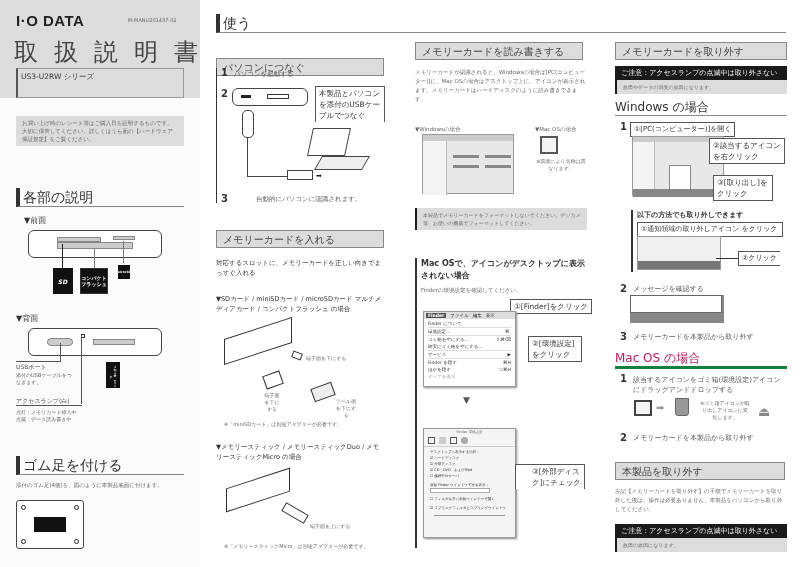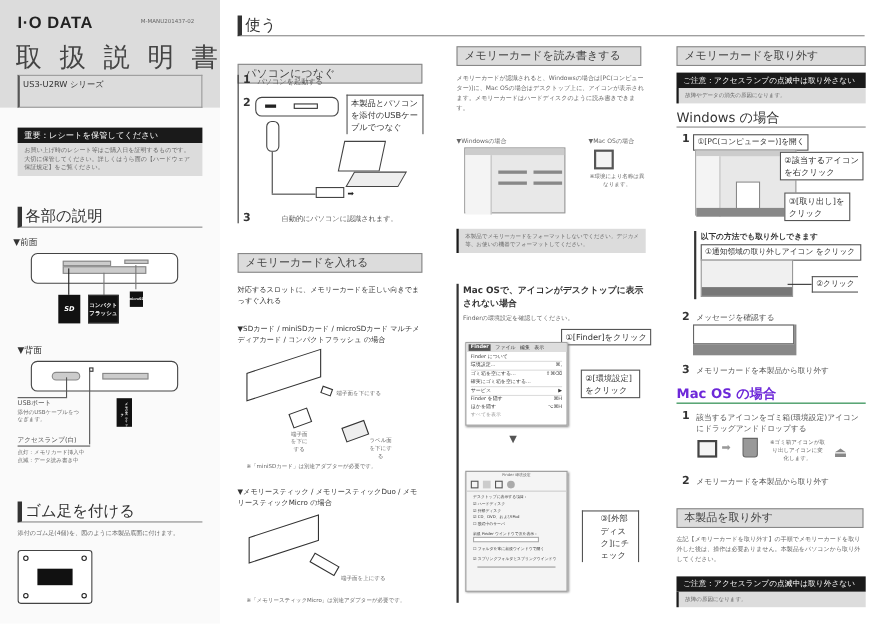--- a/index.html
+++ b/index.html
@@ -35,26 +35,25 @@
 <div class="abs col1bg"></div>
 <div class="abs col1bg2"></div>
 <div class="abs logo">I·O DATA</div>
 <div class="abs docno">M-MANU201437-02</div>
 <div class="abs maintitle">取扱説明書</div>
 <div class="abs prodbox">
   <div class="prodline">US3-U2RW シリーズ</div>
 </div>
 
 <div class="abs" style="left:16px;top:116px;width:168px;">
-  <div class="darkhead">重要：レシートを保管してください</div>
   <div class="graynote">お買い上げ時のレシート等はご購入日を証明するものです。大切に保管してください。詳しくはうら面の【ハードウェア保証規定】をご覧ください。</div>
 </div>
 
 <div class="abs sec-h" style="left:16px;top:188px;width:168px;">各部の説明</div>
-<div class="abs txt7" style="left:12px;top:216px;font-size:8px;">▼前面</div>
+<div class="abs txt7" style="left:24px;top:216px;font-size:8px;">▼前面</div>
 <div class="abs device" style="left:28px;top:230px;width:134px;height:28px;">
   <div class="abs slot" style="left:28px;top:6px;width:44px;height:5px;"></div>
   <div class="abs slot" style="left:28px;top:11px;width:76px;height:7px;"></div>
   <div class="abs slot" style="left:84px;top:5px;width:22px;height:4px;"></div>
 </div>
 <div class="abs" style="left:62px;top:244px;width:1px;height:24px;background:#222;"></div>
 <div class="abs" style="left:94px;top:248px;width:1px;height:20px;background:#777;"></div>
 <div class="abs" style="left:123px;top:241px;width:1px;height:22px;background:#777;"></div>
 <div class="abs card" style="left:53px;top:268px;width:20px;height:26px;font-size:6px;font-style:italic;">SD</div>
 <div class="abs card" style="left:80px;top:268px;width:28px;height:26px;font-size:5px;border:1px solid #333;">コンパクトフラッシュ</div>
@@ -200,21 +199,21 @@
     <div>☑ <span>外部ディスク</span></div>
     <div>☑ <span>CD、DVD、およびiPod</span></div>
     <div>☐ <span>接続中のサーバ</span></div>
     <div style="margin-top:3px;">新規 Finder ウインドウで次を表示：</div>
     <div style="border:1px solid #aaa;background:#fff;width:60px;height:5px;"></div>
     <div style="margin-top:3px;">☐ <span>フォルダを常に新規ウインドウで開く</span></div>
     <div style="margin-top:3px;">☑ <span>スプリングフォルダとスプリングウインドウ</span></div>
     <div style="height:1px;background:#999;margin:4px 4px;"></div>
   </div>
 </div>
-<div class="abs callout" style="left:529px;top:464px;width:52px;border-bottom:none;padding-left:16px;">③[外部ディスク]にチェック</div>
+<div class="abs callout" style="left:515px;top:464px;width:70px;border-bottom:none;padding-left:16px;">③[外部ディスク]にチェック</div>
 
 <div class="abs subbox" style="left:615px;top:42px;width:172px;">メモリーカードを取り外す</div>
 <div class="abs" style="left:615px;top:66px;width:172px;">
   <div class="darkhead" style="font-size:7px;">ご注意：アクセスランプの点滅中は取り外さない</div>
   <div class="graynote" style="font-size:5px;border-left:2px solid #1a1a1a;">故障やデータの消失の原因になります。</div>
 </div>
 <div class="abs" style="left:615px;top:99px;width:172px;font-size:12px;color:#333;border-bottom:1px solid #888;line-height:16px;">Windows の場合</div>
 <div class="abs stepnum" style="left:620px;top:121px;">1</div>
 <div class="abs callout" style="left:630px;top:122px;white-space:nowrap;font-size:7px;">①[PC(コンピューター)]を開く</div>
 <div class="abs screen" style="left:632px;top:136px;width:92px;height:60px;">
@@ -236,21 +235,21 @@
 <div class="abs callout" style="left:738px;top:251px;font-size:7px;white-space:nowrap;border-right:none;">②クリック</div>
 
 <div class="abs stepnum" style="left:620px;top:283px;">2</div>
 <div class="abs small" style="left:633px;top:285px;font-size:7px;">メッセージを確認する</div>
 <div class="abs" style="left:630px;top:295px;width:94px;height:28px;background:#888;">
   <div class="abs" style="left:0;top:0;width:92px;height:18px;background:#fff;border:1px solid #666;"></div>
 </div>
 <div class="abs stepnum" style="left:620px;top:331px;">3</div>
 <div class="abs small" style="left:633px;top:333px;font-size:7px;">メモリーカードを本製品から取り外す</div>
 
-<div class="abs" style="left:615px;top:350px;width:172px;font-size:12px;color:#6d28d9;border-bottom:1px solid #15803d;line-height:16px;font-weight:bold;">Mac OS の場合</div>
+<div class="abs" style="left:615px;top:350px;width:172px;font-size:12px;color:#be185d;border-bottom:3px solid #15803d;line-height:16px;">Mac OS の場合</div>
 <div class="abs stepnum" style="left:620px;top:373px;">1</div>
 <div class="abs small" style="left:633px;top:375px;width:154px;font-size:7px;line-height:10px;">該当するアイコンをゴミ箱(環境設定)アイコンにドラッグアンドドロップする</div>
 <div class="abs" style="left:634px;top:400px;width:18px;height:16px;border:2px solid #444;background:#f4f4f4;"></div>
 <div class="abs" style="left:656px;top:402px;font-size:10px;color:#999;">➡</div>
 <div class="abs" style="left:675px;top:398px;width:14px;height:18px;border:1px solid #666;background:#999;border-radius:0 0 3px 3px;"></div>
 <div class="abs tiny" style="left:700px;top:400px;width:50px;text-align:center;">※ゴミ箱アイコンが取り出しアイコンに変化します。</div>
 <div class="abs" style="left:758px;top:404px;font-size:13px;color:#888;">⏏</div>
 <div class="abs stepnum" style="left:620px;top:432px;">2</div>
 <div class="abs small" style="left:633px;top:434px;font-size:7px;">メモリーカードを本製品から取り外す</div>
 

